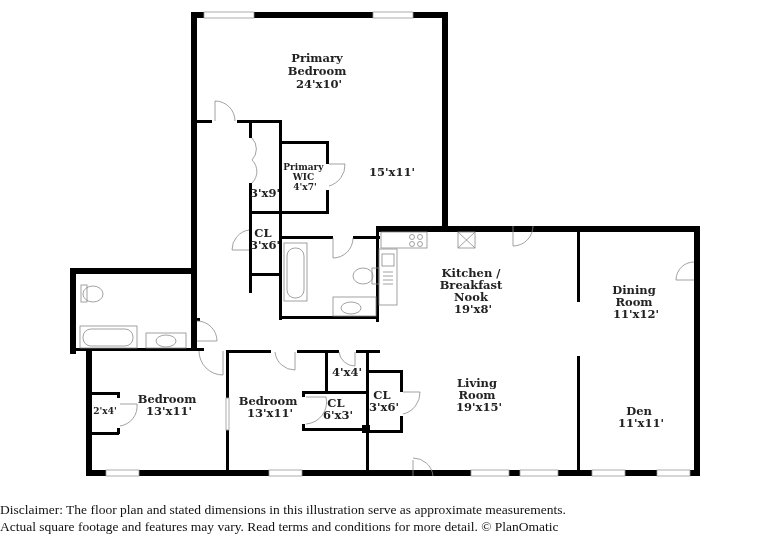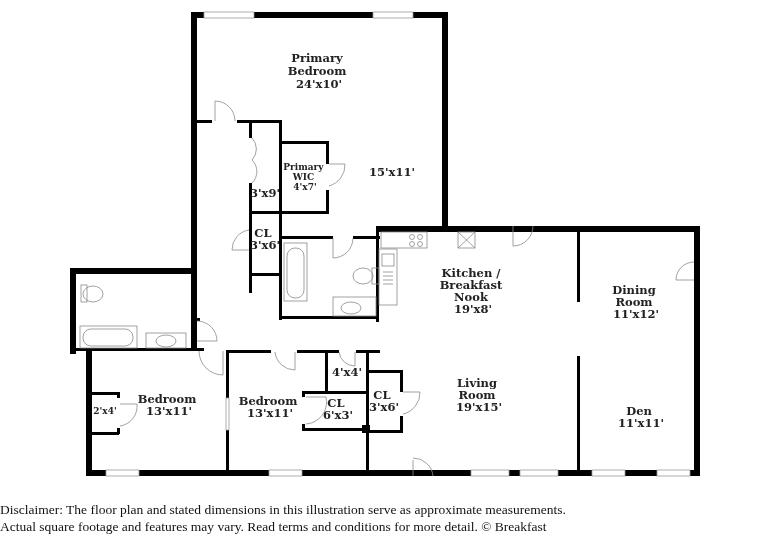--- a/index.html
+++ b/index.html
@@ -197,13 +197,13 @@
       <tspan x="338" dy="12">6'x3'</tspan>
     </text>
     <text class="lbl" x="384" y="399">
       <tspan x="384" dy="0">CL</tspan>
       <tspan x="384" dy="12">3'x6'</tspan>
     </text>
   </g>
 </svg>
 
 <div class="disclaimer" style="top:502px;">Disclaimer: The floor plan and stated dimensions in this illustration serve as approximate measurements.</div>
-<div class="disclaimer" style="top:519px;">Actual square footage and features may vary. Read terms and conditions for more detail. © Breakfast</div>
+<div class="disclaimer" style="top:519px;">Actual square footage and features may vary. Read terms and conditions for more detail. © PlanOmatic</div>
 
 </body></html>

